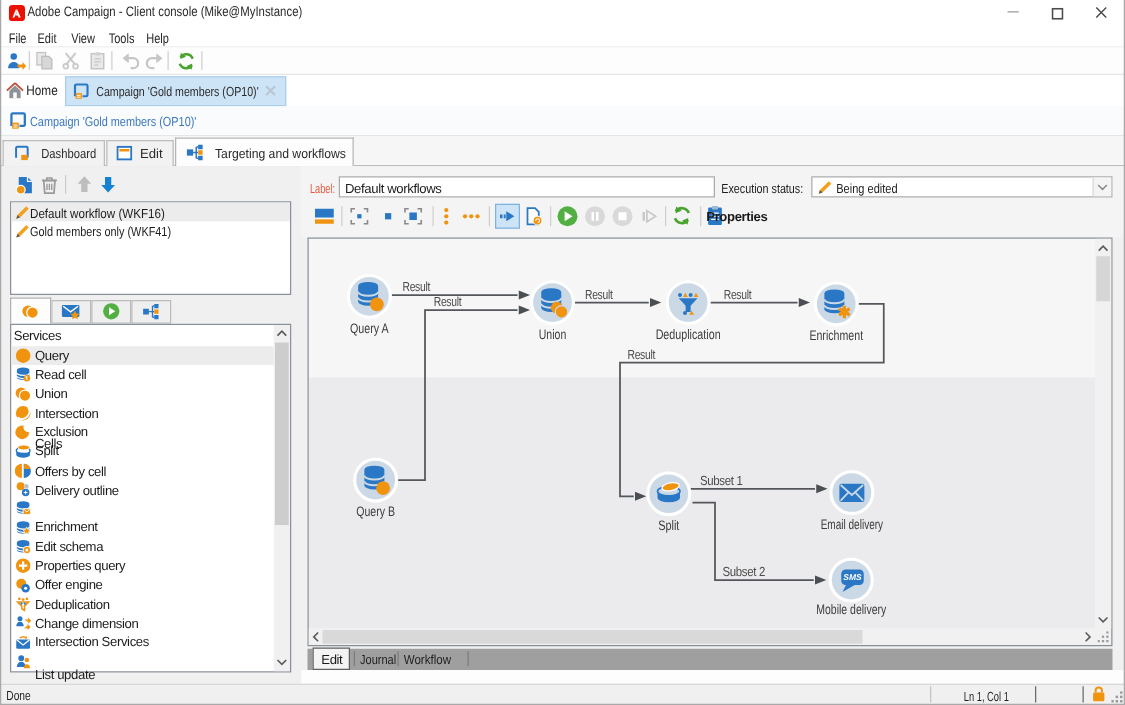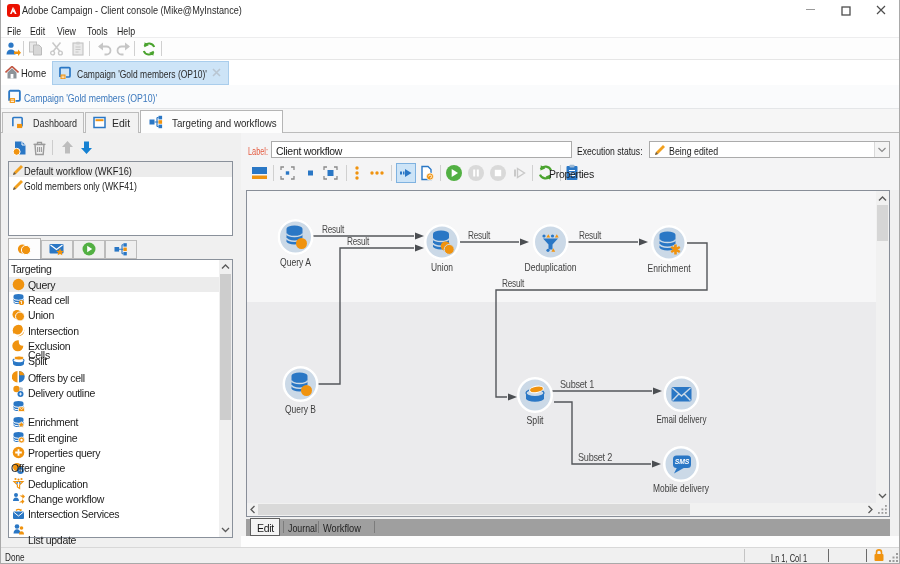--- a/index.html
+++ b/index.html
@@ -186,21 +186,21 @@
   </svg>
   <svg class="abs" style="left:114px;top:243px;" width="14" height="13" viewBox="0 0 14 13">
     <rect x="0.5" y="4" width="4.6" height="4.6" fill="#2a77c5"></rect>
     <path d="M5 6.3 H8 M8 1.8 V10.8 M8 1.8 H9.4 M8 6.3 H9.4 M8 10.8 H9.4" fill="none" stroke="#2a77c5" stroke-width="1.1"></path>
     <rect x="9.4" y="0.2" width="3.4" height="3.4" fill="#2a77c5"></rect>
     <rect x="9.4" y="4.6" width="3.4" height="3.4" fill="#f0930f"></rect>
     <rect x="9.4" y="9" width="3.4" height="3.4" fill="#2a77c5"></rect>
   </svg>
 
   <div class="abs" style="left:8px;top:259px;width:225px;height:279px;background:#fff;border:1px solid #8a919b;box-sizing:border-box;"></div>
-  <div class="abs txt" style="left:11px;top:263px;color:#1c1c1c;">Targeting</div>
+  <div class="abs txt" style="left:11px;top:263px;color:#1c1c1c;">Services</div>
   <div class="abs" style="left:9px;top:277px;width:210px;height:15px;background:#ececec;"></div>
   <svg class="abs" style="left:12px;top:278px;" width="13" height="13" viewBox="0 0 13 13">
       <circle cx="6.5" cy="6.5" r="5.8" fill="#f0930f"></circle>
     </svg>
   <div class="abs txt" style="left:28px;top:279px;color:#1c1c1c;">Query</div>
 
   <svg class="abs" style="left:12px;top:293px;" width="13" height="13" viewBox="0 0 13 13">
     <path d="M1.5 3 a5 2 0 0 1 10 0 v6 a5 2 0 0 1 -10 0 z" fill="#2a77c5"></path>
     <path d="M1.5 5.3 a5 2 0 0 0 10 0 M1.5 7.8 a5 2 0 0 0 10 0" stroke="#fff" stroke-width="1" fill="none"></path>
     <circle cx="9.5" cy="9.5" r="2.6" fill="#f0930f"></circle>
@@ -262,53 +262,53 @@
     <path d="M9.3 5.5 l1 2 2.2 0.2 -1.6 1.5 0.4 2.2 -2-1.1 -2 1.1 0.4-2.2 -1.6-1.5 2.2-0.2 z" fill="#f0930f" stroke="#fff" stroke-width="0.5"></path>
   </svg>
   <div class="abs txt" style="left:28px;top:416px;color:#1c1c1c;">Enrichment</div>
 
   <svg class="abs" style="left:12px;top:431px;" width="13" height="13" viewBox="0 0 13 13">
     <path d="M1.5 3 a5 2 0 0 1 10 0 v6 a5 2 0 0 1 -10 0 z" fill="#2a77c5"></path>
     <path d="M1.5 5.3 a5 2 0 0 0 10 0 M1.5 7.8 a5 2 0 0 0 10 0" stroke="#fff" stroke-width="1" fill="none"></path>
     <circle cx="9.5" cy="9" r="3" fill="#f0930f" stroke="#fff" stroke-width="0.7"></circle>
       <circle cx="9.5" cy="9" r="1.2" fill="#fff"></circle>
   </svg>
-  <div class="abs txt" style="left:28px;top:432px;color:#1c1c1c;">Edit engine</div>
+  <div class="abs txt" style="left:28px;top:432px;color:#1c1c1c;">Edit schema</div>
 
   <svg class="abs" style="left:12px;top:446px;" width="13" height="13" viewBox="0 0 13 13">
     <circle cx="6.5" cy="6.5" r="5.8" fill="#f0930f"></circle>
     <path d="M6.5 3.2 V9.8 M3.2 6.5 H9.8" stroke="#fff" stroke-width="1.8"></path>
   </svg>
   <div class="abs txt" style="left:28px;top:447px;color:#1c1c1c;">Properties query</div>
 
   <svg class="abs" style="left:12px;top:462px;" width="13" height="13" viewBox="0 0 13 13">
     <circle cx="5" cy="5" r="4" fill="#f0930f"></circle>
     <circle cx="8.5" cy="8.5" r="3.4" fill="#2a77c5"></circle>
     <path d="M8.5 6.2 v4.6 M6.2 8.5 h4.6 M6.9 6.9 l3.2 3.2 M10.1 6.9 l-3.2 3.2" stroke="#2a77c5" stroke-width="1"></path>
     <circle cx="8.5" cy="8.5" r="1.2" fill="#fff"></circle>
   </svg>
-  <div class="abs txt" style="left:11px;top:462px;color:#1c1c1c;">Offer engine</div>
+  <div class="abs txt" style="left:28px;top:462px;color:#1c1c1c;">Offer engine</div>
 
   <svg class="abs" style="left:12px;top:477px;" width="13" height="13" viewBox="0 0 13 13">
     <circle cx="3.5" cy="2" r="1.1" fill="#f0930f"></circle>
       <circle cx="6.5" cy="2.6" r="1.1" fill="#f0930f"></circle>
       <circle cx="9.5" cy="2" r="1.1" fill="#f0930f"></circle>
     <path d="M2 4.5 h9 l-3.4 3.4 v3.5 l-2.2-1.4 v-2.1 z" fill="none" stroke="#f0930f" stroke-width="1.2"></path>
     <circle cx="5.2" cy="5.8" r="0.9" fill="#2a77c5"></circle>
       <circle cx="7.8" cy="5.8" r="0.9" fill="#2a77c5"></circle>
   </svg>
   <div class="abs txt" style="left:28px;top:478px;color:#1c1c1c;">Deduplication</div>
 
   <svg class="abs" style="left:12px;top:492px;" width="13" height="13" viewBox="0 0 13 13">
     <circle cx="4" cy="3" r="2" fill="#2a77c5"></circle>
       <path d="M1 9 c0-2.2 1.3-3.6 3-3.6 s3 1.4 3 3.6 z" fill="#2a77c5"></path>
     <path d="M7.5 3.5 h3 v-1.5 l2.5 2.5 -2.5 2.5 v-1.5" fill="#f0930f"></path>
     <path d="M7 10.5 h3 v1.5 l2.5-2.5 -2.5-2.5 v1.5" fill="#f0930f"></path>
   </svg>
-  <div class="abs txt" style="left:28px;top:493px;color:#1c1c1c;">Change workflow</div>
+  <div class="abs txt" style="left:28px;top:493px;color:#1c1c1c;">Change dimension</div>
 
   <svg class="abs" style="left:12px;top:508px;" width="13" height="13" viewBox="0 0 13 13">
     <rect x="1" y="3.5" width="11" height="7.5" rx="1" fill="#2a77c5"></rect>
     <path d="M1.5 4 L6.5 8 L11.5 4" fill="none" stroke="#fff" stroke-width="1"></path>
     <path d="M4 2.5 a3.5 3.5 0 0 1 5 0" fill="none" stroke="#f0930f" stroke-width="1.3"></path>
     <path d="M9.5 0.8 l0 2.2 -2-0.6 z" fill="#f0930f"></path>
   </svg>
   <div class="abs txt" style="left:28px;top:508px;color:#1c1c1c;">Intersection Services</div>
 
   <svg class="abs" style="left:12px;top:523px;" width="13" height="13" viewBox="0 0 13 13">
@@ -324,21 +324,21 @@
       <path d="M1 5.5 L4.5 2 L8 5.5" fill="none" stroke="#5a5a5a" stroke-width="1.3"></path>
     </svg>
   <div class="abs" style="left:220px;top:274px;width:11px;height:146px;background:#cdcdcd;"></div>
   <svg class="abs" style="left:221px;top:526px;" width="9" height="8" viewBox="0 0 9 8">
       <path d="M1 2 L4.5 5.5 L8 2" fill="none" stroke="#5a5a5a" stroke-width="1.3"></path>
     </svg>
 
   <div class="abs" style="left:241px;top:133px;width:659px;height:57px;background:#f4f4f5;"></div>
   <div class="abs sx" style="left:247.5px;top:145px;font-size:10.5px;color:#e4593e;transform:scaleX(0.70);">Label:</div>
   <div class="abs" style="left:271px;top:141px;width:301px;height:17px;background:#fff;border:1px solid #ababab;box-sizing:border-box;"></div>
-  <div class="abs txt" style="left:276px;top:145px;color:#1c1c1c;">Client workflow</div>
+  <div class="abs txt" style="left:276px;top:145px;color:#1c1c1c;">Default workflows</div>
   <div class="abs sx" style="left:577px;top:145px;font-size:10.5px;color:#1c1c1c;transform:scaleX(0.82);">Execution status:</div>
   <div class="abs" style="left:649px;top:141px;width:241px;height:17px;background:#fff;border:1px solid #ababab;box-sizing:border-box;"></div>
   <svg class="abs" style="left:654px;top:144px;" width="12" height="12" viewBox="0 0 12 12">
     <path d="M1 11 L2 8 L9 1 L11 3 L4 10 Z" fill="#f2a01e"></path>
     <path d="M1 11 L2 8 L4 10 Z" fill="#5c5c5c"></path>
   </svg>
   <div class="abs sx" style="left:669px;top:145px;font-size:10.5px;color:#1c1c1c;transform:scaleX(0.84);">Being edited</div>
   <div class="abs" style="left:874px;top:142px;width:15px;height:15px;background:#f4f4f4;border-left:1px solid #d9d9d9;box-sizing:border-box;"></div>
   <svg class="abs" style="left:877px;top:146px;" width="10" height="8" viewBox="0 0 10 8">
       <path d="M1.5 2 L5 5.5 L8.5 2" fill="none" stroke="#8a8a8a" stroke-width="1.2"></path>
@@ -406,21 +406,21 @@
     <path d="M3.6 1.2 L3.2 6.2 L7.8 4.3 Z" fill="#4aa32e"></path>
     <path d="M2.8 10 A5.6 5.6 0 0 0 12.6 11.2" fill="none" stroke="#4aa32e" stroke-width="2"></path>
     <path d="M12.4 14.8 L12.8 9.8 L8.2 11.7 Z" fill="#4aa32e"></path>
   </svg>
   <div class="abs" style="left:560px;top:165px;width:1px;height:16px;background:#d0d0d0;"></div>
   <svg class="abs" style="left:565px;top:164px;" width="14" height="17" viewBox="0 0 14 17">
     <rect x="1.5" y="2" width="11" height="14" rx="1" fill="#2a77c5"></rect>
     <rect x="4.5" y="0.8" width="5" height="2.8" rx="0.8" fill="#9bb8d4"></rect>
     <path d="M4 6.5 h6 M4 9 h6 M4 11.5 h6" stroke="#fff" stroke-width="1"></path>
   </svg>
-  <div class="abs txt" style="left:549px;top:168px;color:#1c1c1c;">Properties</div>
+  <div class="abs txt" style="left:565px;top:168px;color:#1c1c1c;font-weight:bold;">Properties</div>
   </div>
 
   <div class="abs" style="left:246px;top:190px;width:644px;height:327px;background:#f1f1f2;border:1px solid #888e98;box-sizing:border-box;"></div>
   <svg class="abs" style="left:247px;top:191px;" width="629" height="312" viewBox="0 0 629 312">
     <rect x="0" y="0" width="629" height="111" fill="#f6f6f7"></rect>
     <rect x="0" y="111" width="629" height="201" fill="#ebebed"></rect>
     <g id="edges" stroke="#53565a" stroke-width="1.4" fill="none">
       <path d="M66 45 H167"></path>
       <path d="M71 193 H93 V57 H167"></path>
       <path d="M212 51 H272"></path>

